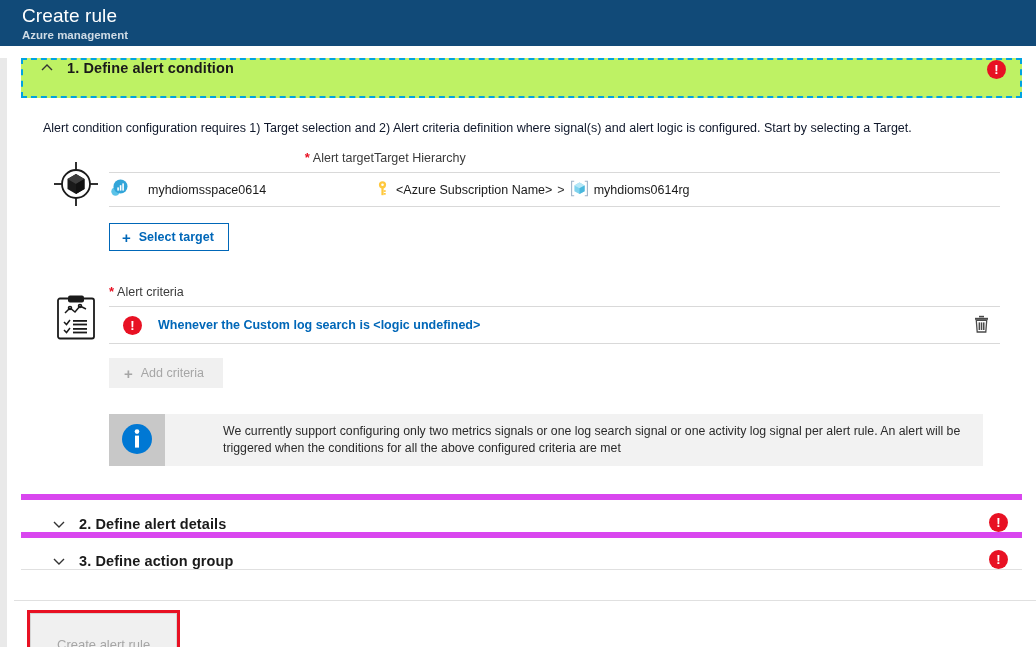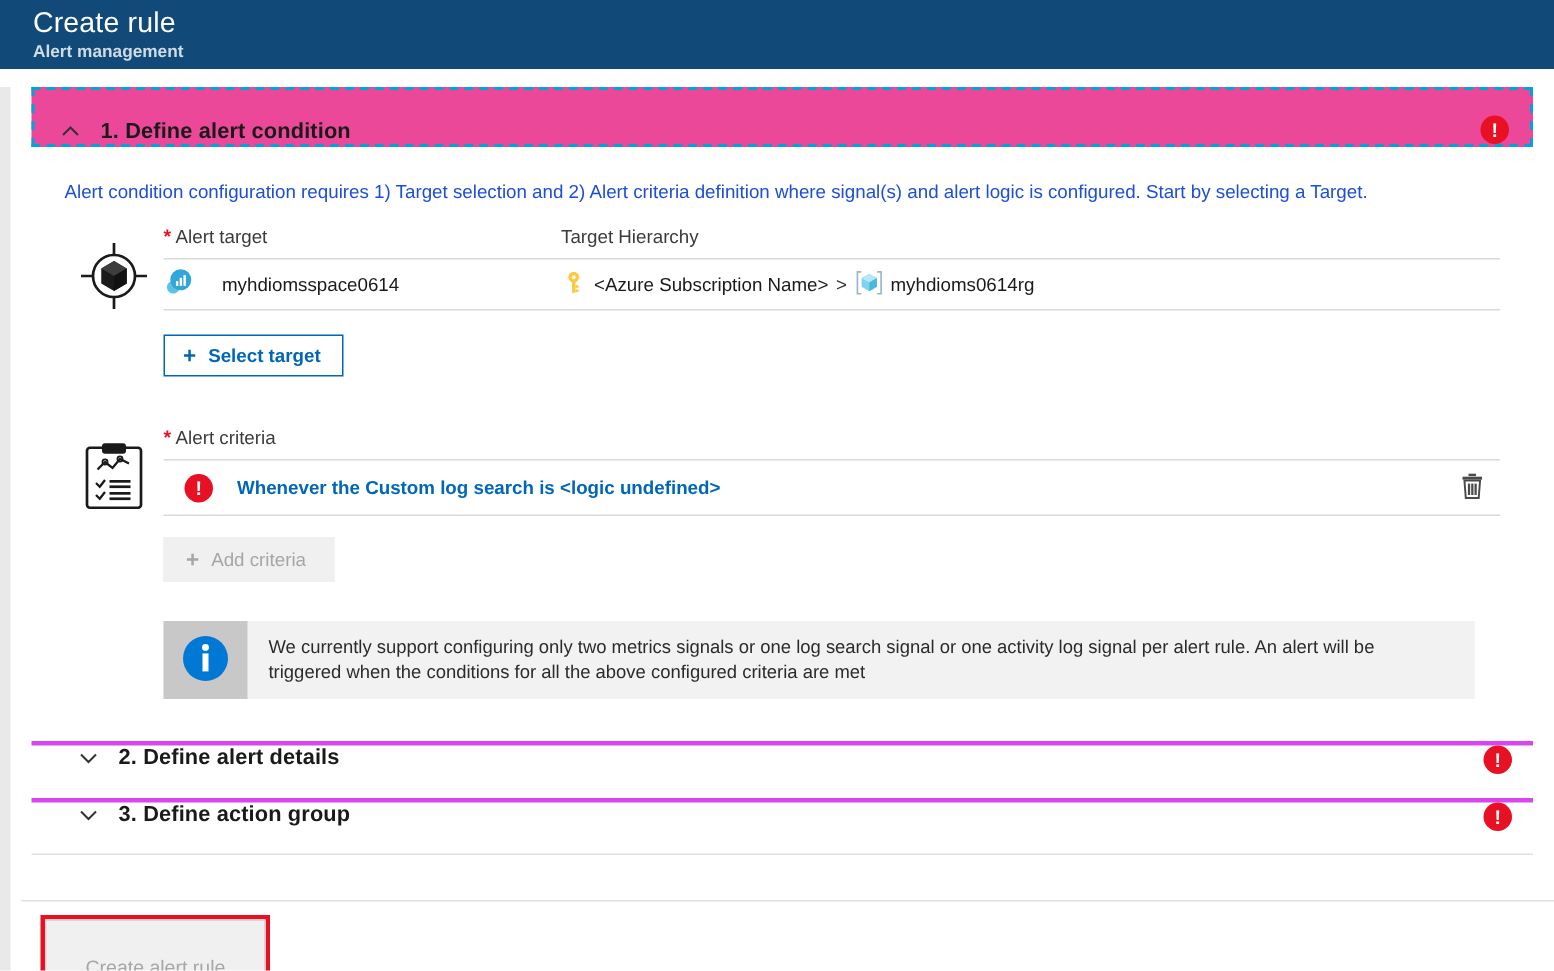--- a/index.html
+++ b/index.html
@@ -56,23 +56,23 @@
   .content {
     position: relative;
     padding: 0;
   }
 
   
   .section-head-active {
     margin: 12px 14px 0 14px;
     height: 40px;
     border: 2px dashed #00a3e0;
-    background: #ec4899;
-    display: flex;
-    align-items: flex-end;
+    background: #bef264;
+    display: flex;
+    align-items: flex-start;
     box-sizing: border-box;
     padding: 0 14px 0 16px;
   }
   .chev {
     width: 16px;
     height: 16px;
     flex: 0 0 auto;
     display: inline-block;
     position: relative;
     margin-right: 12px;
@@ -99,21 +99,21 @@
     flex: 0 0 auto;
     font-family: "Liberation Sans", sans-serif;
   }
 
   
   .section-body {
     padding: 22px 36px 0 36px;
   }
   .desc {
     font-size: 12.5px;
-    color: #1d4ed8;
+    color: #0f172a;
     margin: 0 0 14px 0;
     line-height: 17px;
   }
 
   .row-block {
     display: flex;
     align-items: flex-start;
   }
   .icon-col {
     width: 66px;
@@ -125,20 +125,21 @@
   .fields-col {
     flex: 1 1 auto;
     min-width: 0;
   }
 
   .field-label-row {
     display: flex;
     font-size: 12.5px;
     color: #3b3b3b;
     padding-bottom: 7px;
+    text-align: right;
   }
   .req-star {
     color: #e81123;
     font-weight: bold;
     margin-right: 3px;
     font-size: 13px;
     line-height: 14px;
   }
   .lbl-target { width: 265px; flex: 0 0 265px; }
 
@@ -250,20 +251,21 @@
     padding: 0;
   }
 
   
   .info-banner {
     margin: 26px 0 0 66px;
     display: flex;
     background: #f2f2f2;
     min-height: 52px;
     max-width: 874px;
+    gap: 44px;
   }
   .info-icon-box {
     width: 56px;
     flex: 0 0 56px;
     background: #c8c8c8;
     display: flex;
     align-items: center;
     justify-content: center;
   }
   .info-text {
@@ -273,23 +275,23 @@
     color: #2b2b2b;
   }
 
   
   .collapsed-wrap {
     margin-top: 28px;
   }
   .section-head {
     height: 38px;
     display: flex;
-    align-items: flex-start;
+    align-items: flex-end;
     padding: 0 14px 0 30px;
-    border-top: 3px solid #d946ef;
+    border-top: 6px solid #d946ef;
     box-sizing: border-box;
     margin: 0 14px;
     cursor: pointer;
   }
   .section-head.last { border-bottom: 1px solid #e0e0e0; }
 
   
   .footer {
     position: absolute;
     left: 7px;
@@ -318,21 +320,21 @@
     cursor: default;
   }
 </style>
 </head>
 <body>
 
 <div class="page">
 
   <div class="header">
     <div class="header-title">Create rule</div>
-    <div class="header-subtitle">Alert management</div>
+    <div class="header-subtitle">Azure management</div>
   </div>
 
   <div class="body-wrap">
     <div class="content">
 
       <div class="section-head-active">
         <span class="chev">
           <svg width="16" height="16" viewBox="0 0 16 16">
               <polyline points="3,10 8,5 13,10" fill="none" stroke="#333333" stroke-width="1.4"></polyline>
             </svg>

